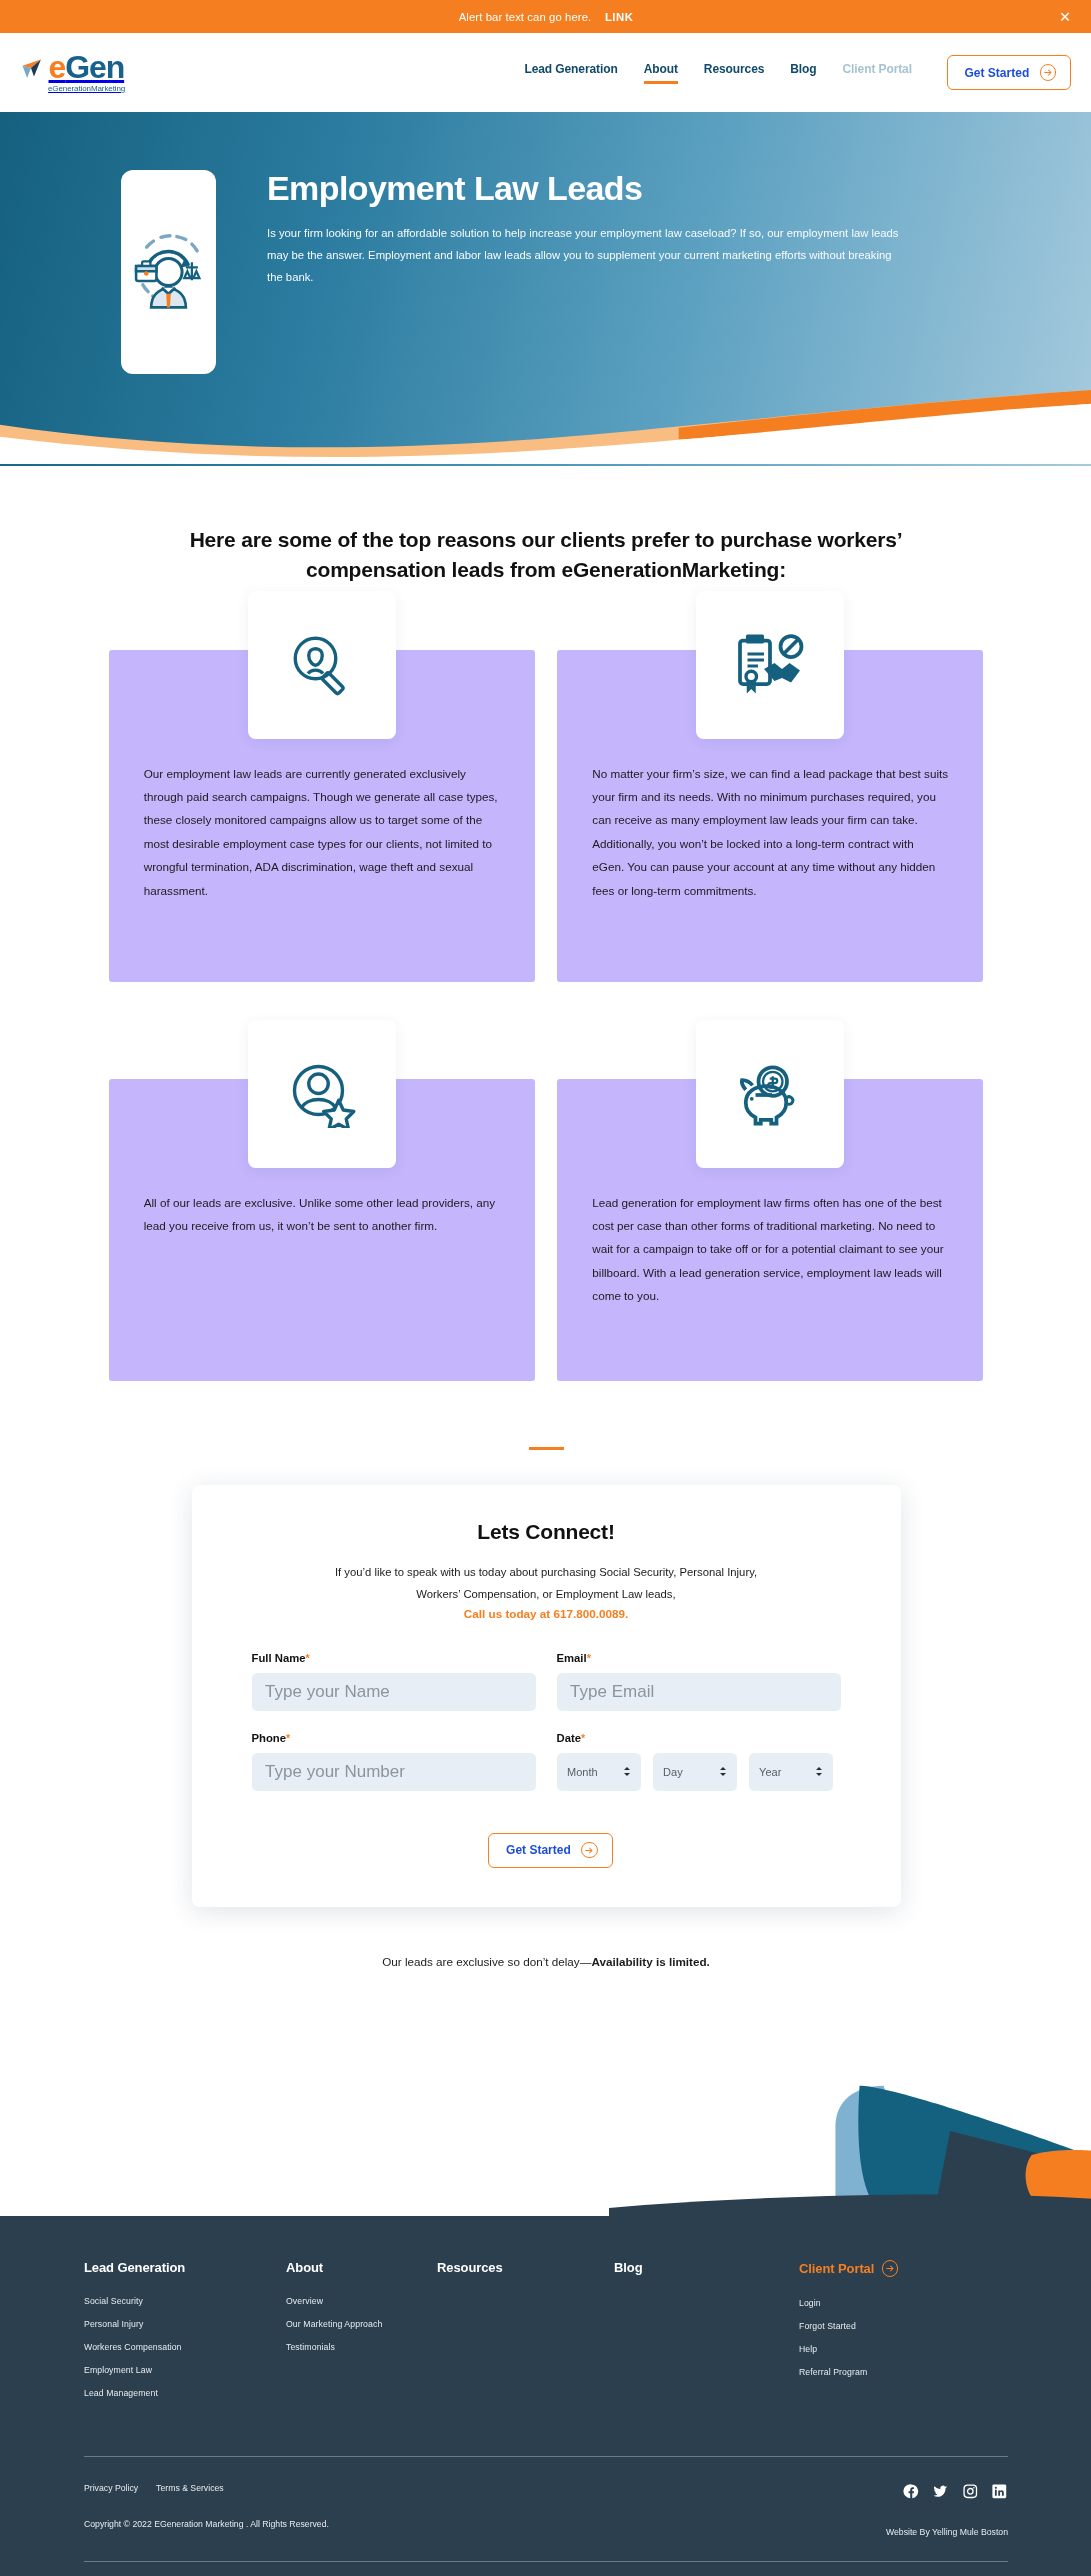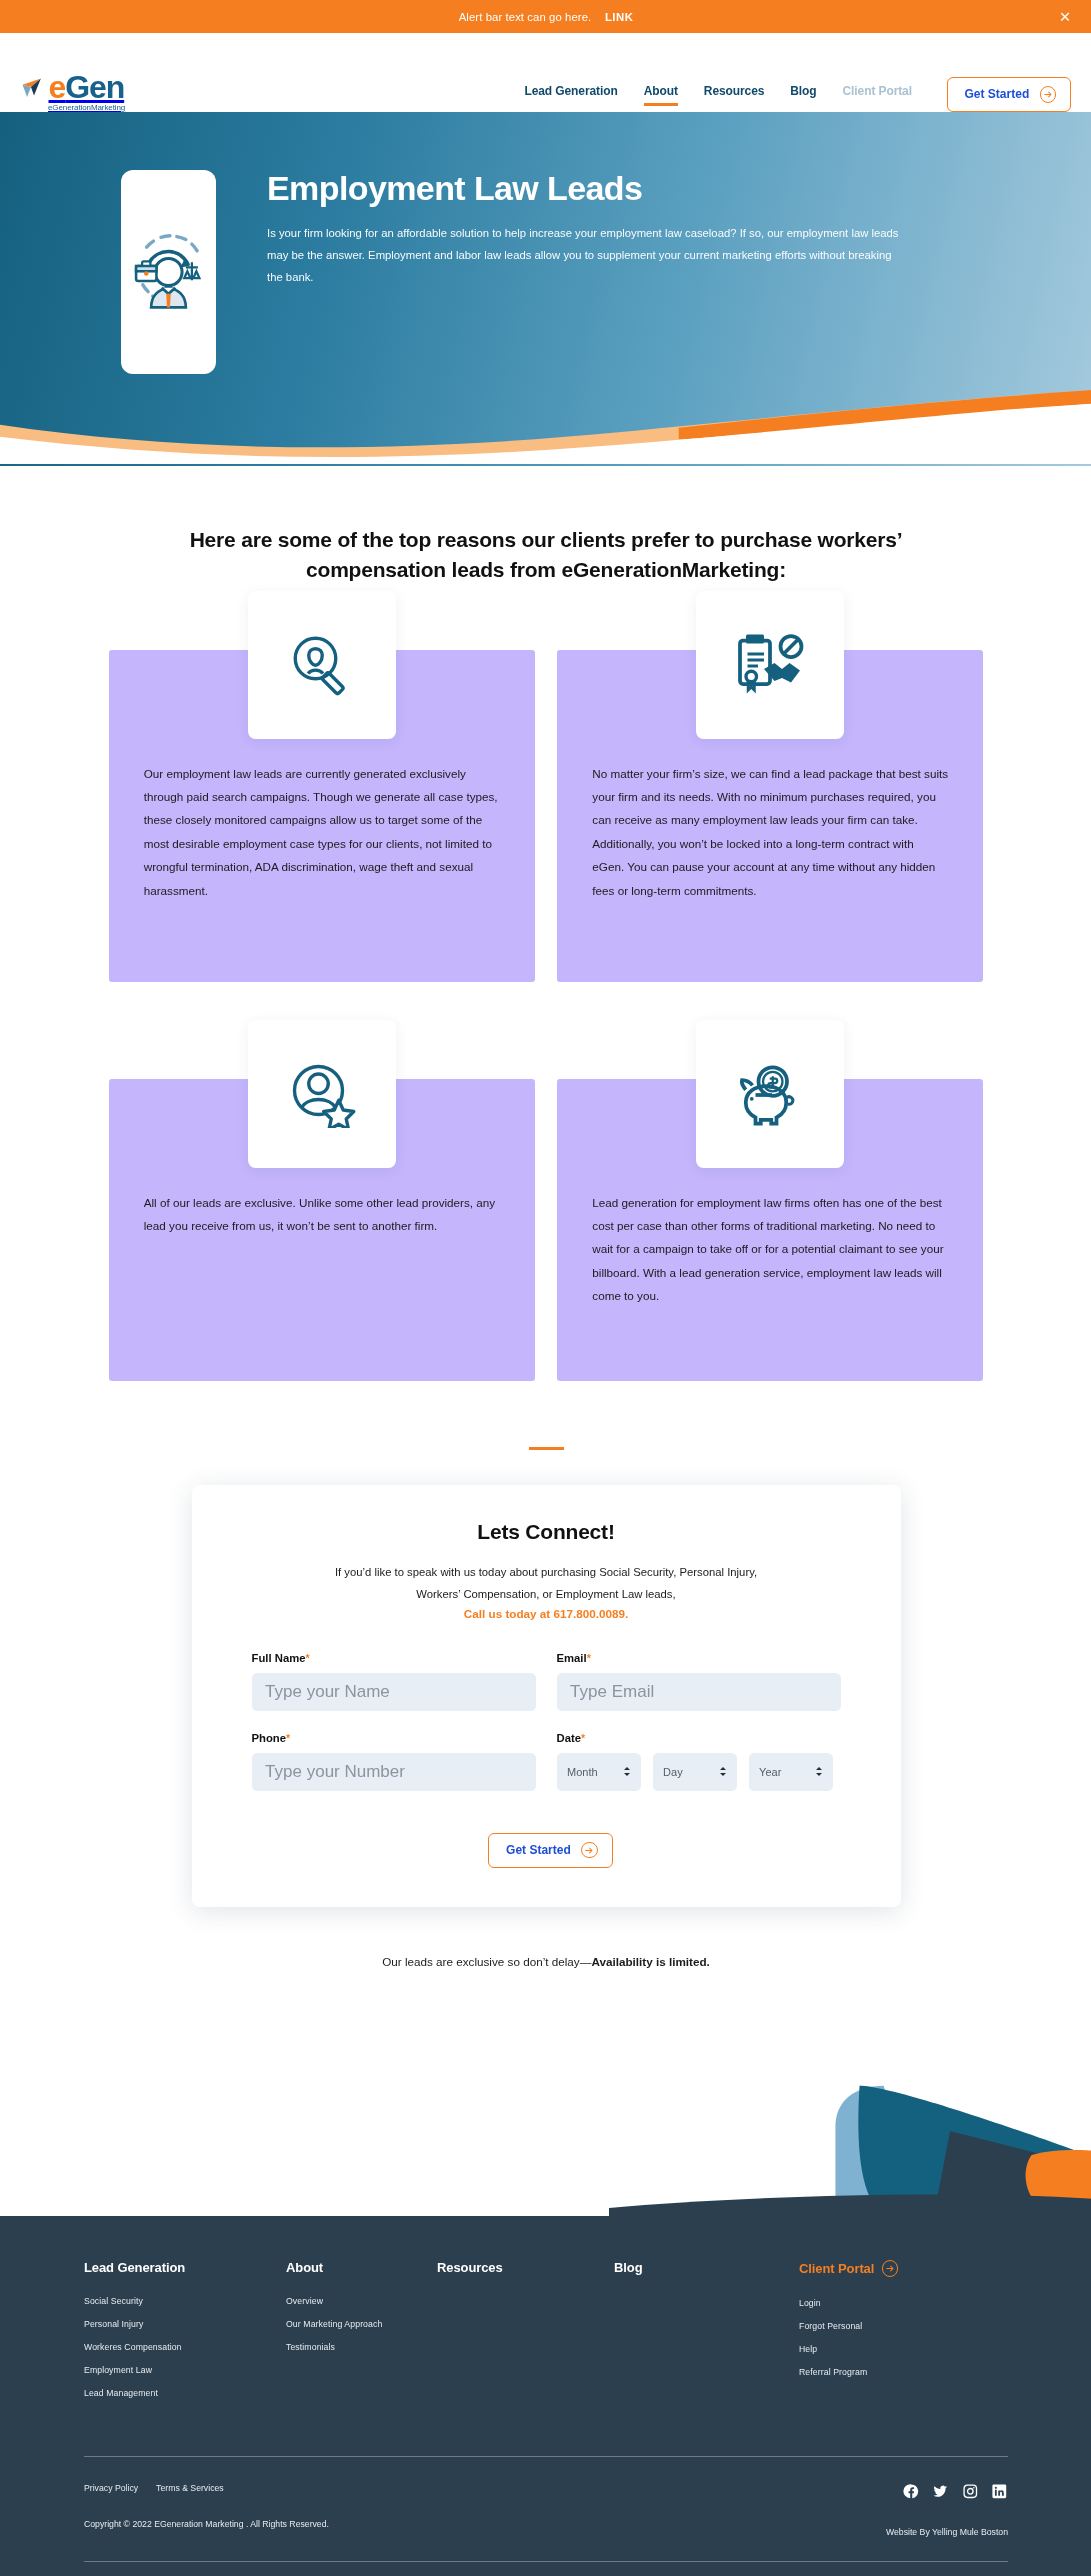--- a/index.html
+++ b/index.html
@@ -45,21 +45,21 @@
     color: #ffffff;
     cursor: pointer;
     font-weight: 300;
   }
 
   
   .header {
     height: 79px;
     background: #ffffff;
     display: flex;
-    align-items: flex-end;
+    align-items: center;
     padding: 0 21px 0 21px;
     gap: 8px;
   }
   .logo-wrap { display: flex; flex-direction: column; align-items: flex-start; }
   .logo-row { display: flex; align-items: center; }
   .logo-mark { width: 26px; height: 26px; margin-right: 1.5px; }
   .logo-word {
     font-size: 32px;
     font-weight: bold;
     letter-spacing: -1.1px;
@@ -641,21 +641,21 @@
       <div class="fcol">
         <div class="fcol-head portal">
           <span>Client Portal</span>
           <span class="arrow-circle">
             <svg width="9" height="9" viewBox="0 0 12 12">
                 <path d="M1 6h8M6.2 2.8L9.4 6l-3.2 3.2" stroke="#f57f20" stroke-width="1.4" fill="none" stroke-linecap="round" stroke-linejoin="round"></path>
               </svg>
           </span>
         </div>
         <a href="#">Login</a>
-        <a href="#">Forgot Personal</a>
+        <a href="#">Forgot Started</a>
         <a href="#">Help</a>
         <a href="#">Referral Program</a>
       </div>
     </div>
 
     <div class="footer-rule"></div>
 
     <div class="footer-mid">
       <div>
         <div class="legal-links">

